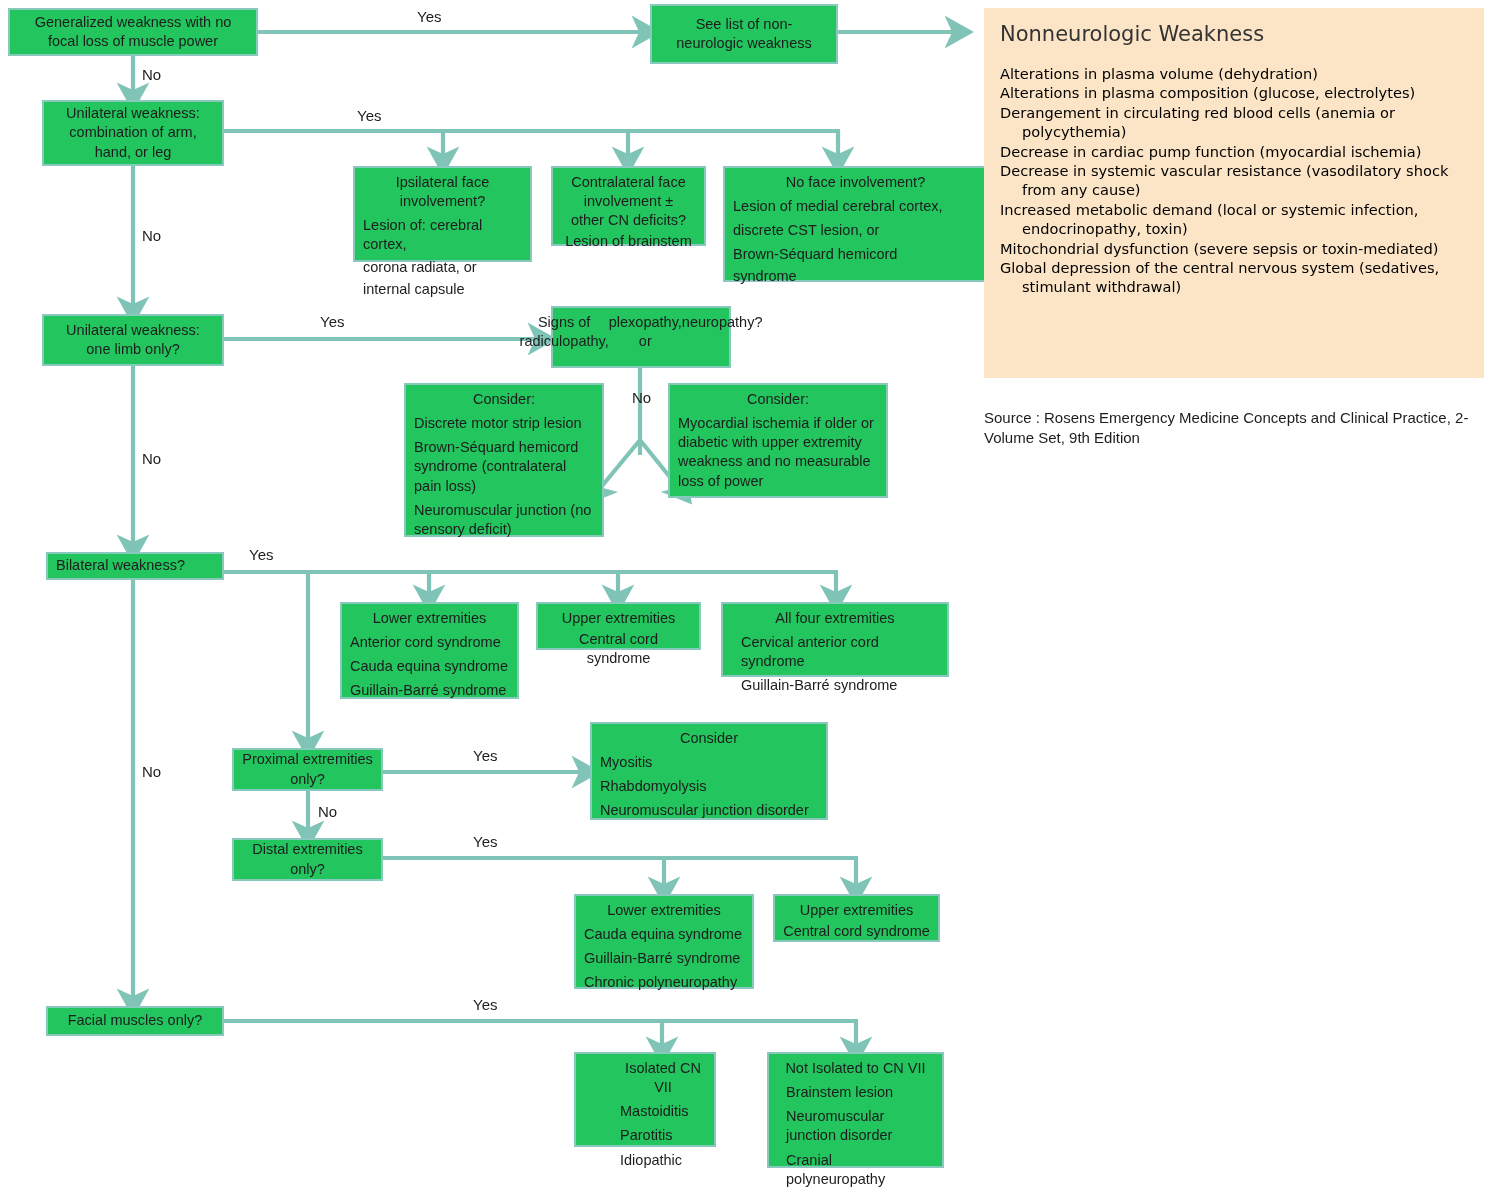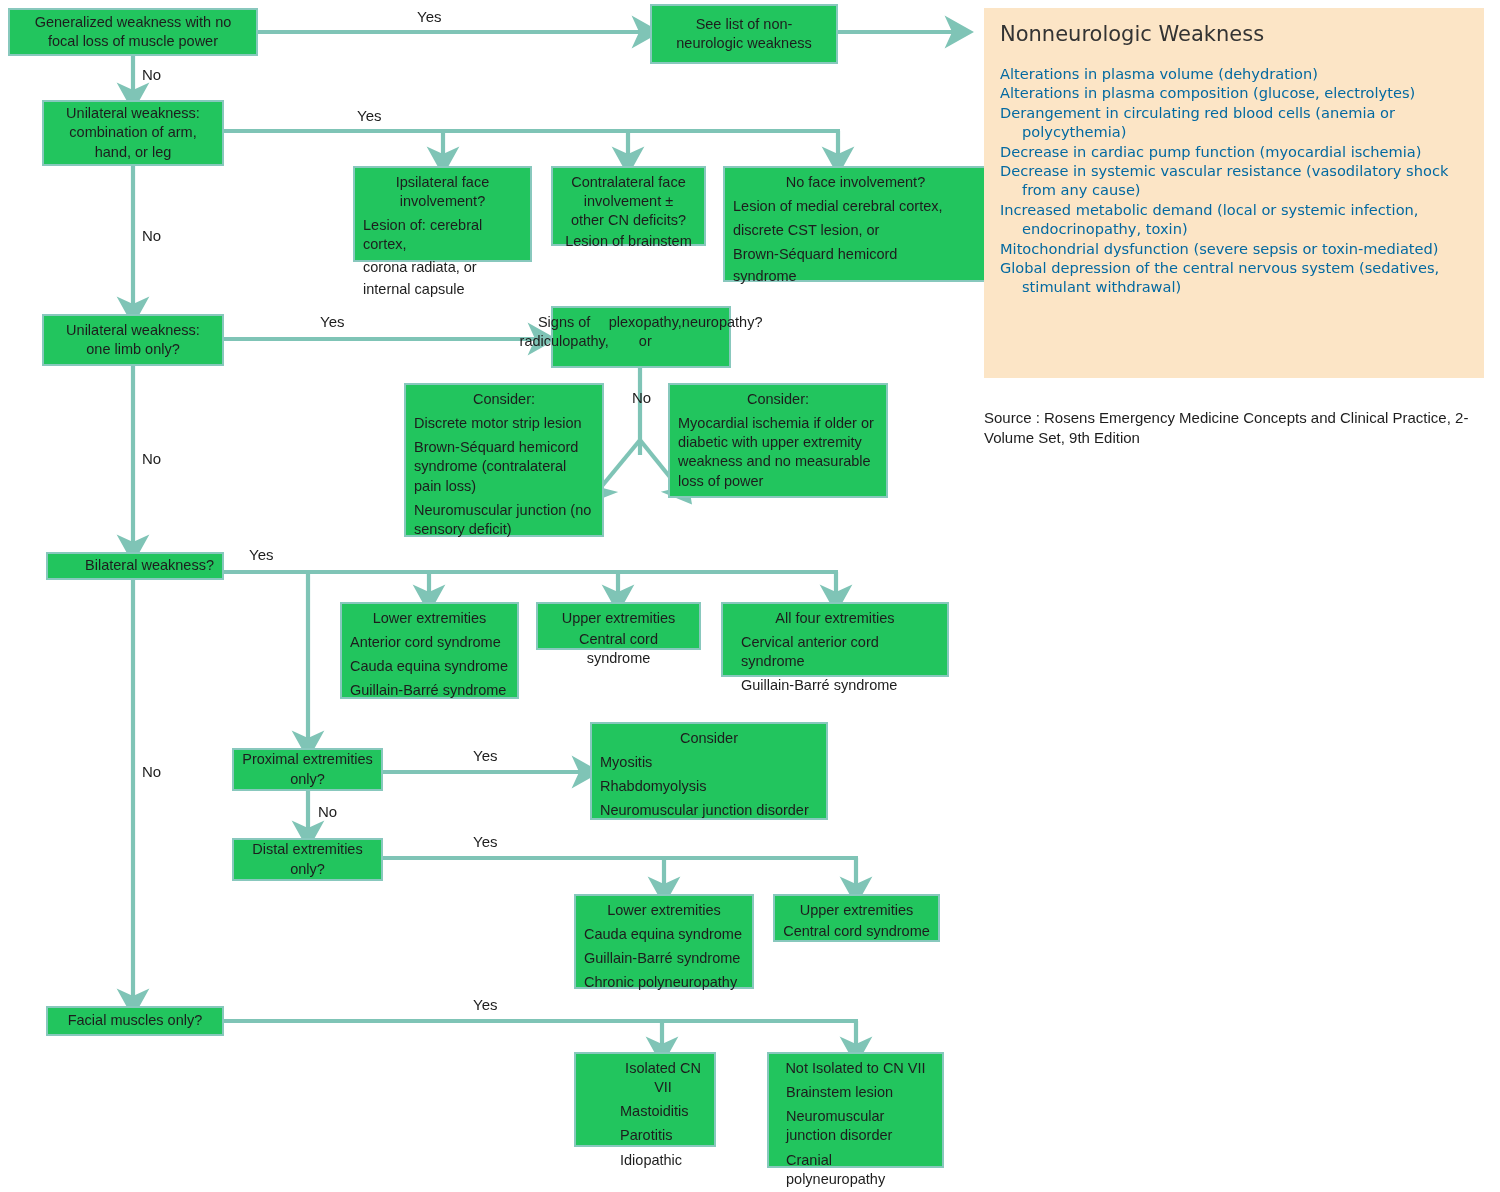--- a/index.html
+++ b/index.html
@@ -66,21 +66,21 @@
     padding: 14px 16px 10px 16px;
     z-index: 5;
   }
   #nn-title {
     font-size: 21px;
     color: #333;
     margin-bottom: 18px;
     font-family: "DejaVu Sans", sans-serif;
     font-weight: 400;
   }
-  #nn-list { font-size: 14.6px; line-height: 1.33; color: #0369a1;
+  #nn-list { font-size: 14.6px; line-height: 1.33; color: #000000;
              font-family: "DejaVu Sans", sans-serif; }
   #nn-list .li { padding-left: 22px; text-indent: -22px; }
 
   #caption {
     position: absolute;
     left: 984px;
     top: 338px;
     width: 505px;
     font-size: 14.5px;
     font-weight: bold;
@@ -207,21 +207,21 @@
   <span class="itm">Discrete motor strip lesion</span>
   <span class="itm">Brown-Séquard hemicord syndrome (contralateral pain loss)</span>
   <span class="itm">Neuromuscular junction (no sensory deficit)</span>
 </div>
 
 <div class="node" style="left:668px; top:383px; width:220px; height:115px;">
   <span class="hdr">Consider:</span>
   <span class="itm">Myocardial ischemia if older or diabetic with upper extremity weakness and no measurable loss of power</span>
 </div>
 
-<div class="node c-all" style="left:46px; top:552px; width:178px; height:28px; display:flex; align-items:center; justify-content:flex-end;">
+<div class="node c-all" style="left:46px; top:552px; width:178px; height:28px; display:flex; align-items:center; justify-content:flex-start;">
   <span class="hdr">Bilateral weakness?</span>
 </div>
 
 <div class="node" style="left:340px; top:602px; width:179px; height:97px;">
   <span class="hdr">Lower extremities</span>
   <span class="itm">Anterior cord syndrome</span>
   <span class="itm">Cauda equina syndrome</span>
   <span class="itm">Guillain-Barré syndrome</span>
 </div>
 

